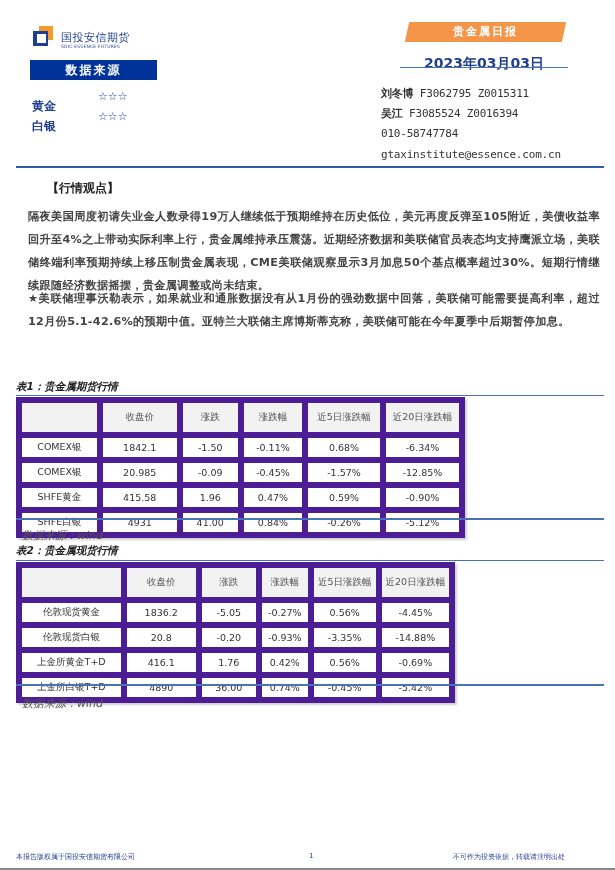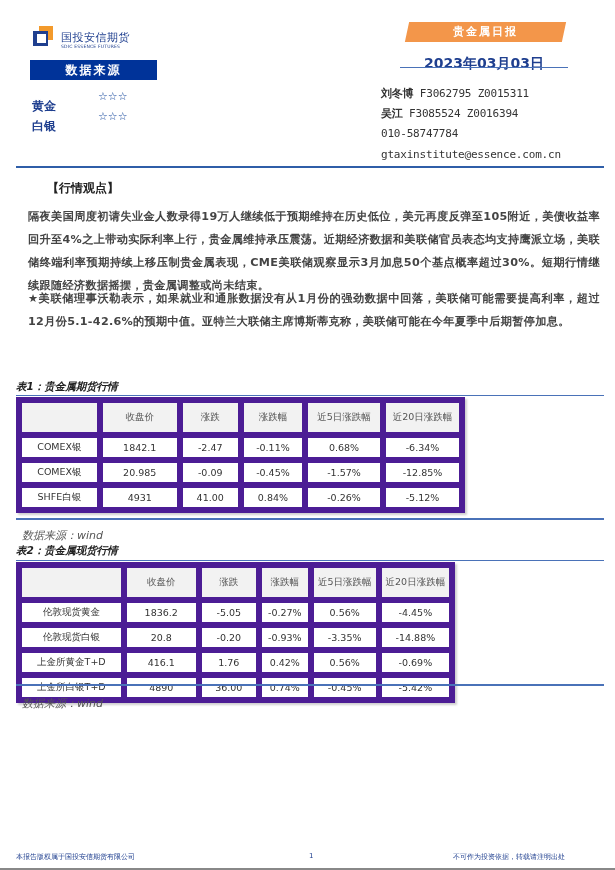--- a/index.html
+++ b/index.html
@@ -112,32 +112,40 @@
     <td></td>
     <td>收盘价</td>
     <td>涨跌</td>
     <td>涨跌幅</td>
     <td>近5日涨跌幅</td>
     <td>近20日涨跌幅</td>
   </tr>
   <tr>
     <td>COMEX银</td>
     <td>1842.1</td>
-    <td>-2.47</td>
+    <td>-1.50</td>
     <td>-0.11%</td>
     <td>0.68%</td>
     <td>-6.34%</td>
   </tr>
   <tr>
     <td>COMEX银</td>
     <td>20.985</td>
     <td>-0.09</td>
     <td>-0.45%</td>
     <td>-1.57%</td>
     <td>-12.85%</td>
+  </tr>
+  <tr>
+    <td>SHFE黄金</td>
+    <td>415.58</td>
+    <td>1.96</td>
+    <td>0.47%</td>
+    <td>0.59%</td>
+    <td>-0.90%</td>
   </tr>
   <tr>
     <td>SHFE白银</td>
     <td>4931</td>
     <td>41.00</td>
     <td>0.84%</td>
     <td>-0.26%</td>
     <td>-5.12%</td>
   </tr>
 </tbody>

